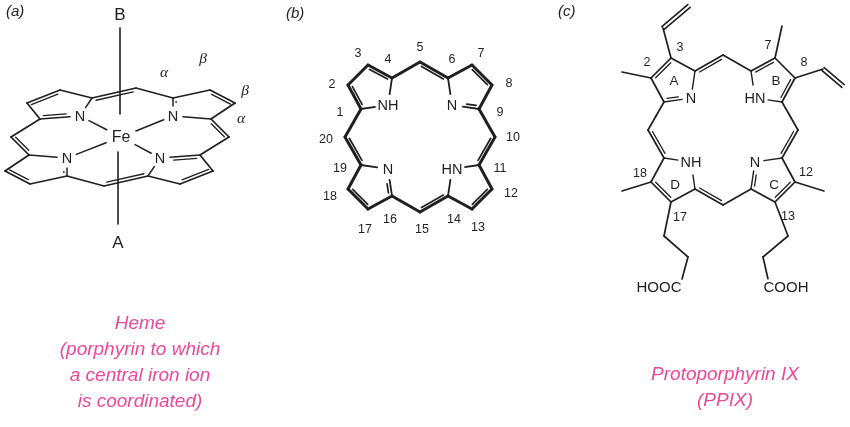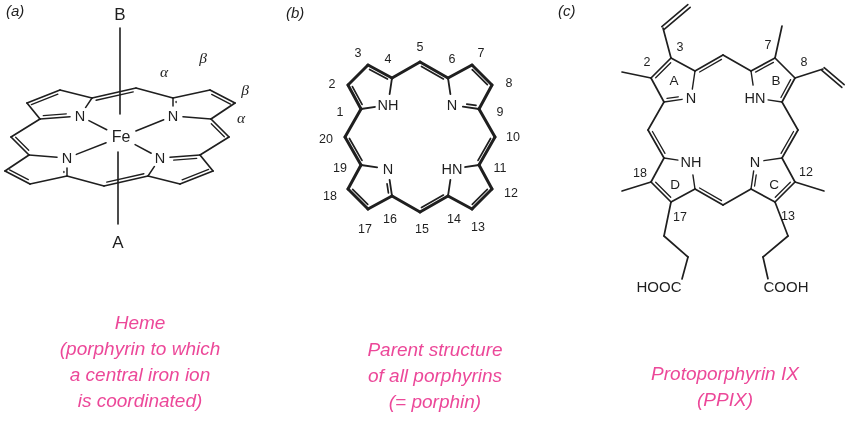--- a/index.html
+++ b/index.html
@@ -238,18 +238,15 @@
     <text class="num" x="128" y="221">17</text>
     <text class="num" x="236" y="220">13</text>
     <text class="acid" x="107" y="292">HOOC</text>
     <text class="acid" x="234" y="292">COOH</text>
   </svg>
 
   <div id="caption-a" class="caption">Heme
 (porphyrin to which
 a central iron ion
 is coordinated)</div>
-  <div id="caption-b" class="caption">Parent structure
-of all porphyrins
-(= porphin)</div>
   <div id="caption-c" class="caption">Protoporphyrin IX
 (PPIX)</div>
 </div>
 
 </body></html>

